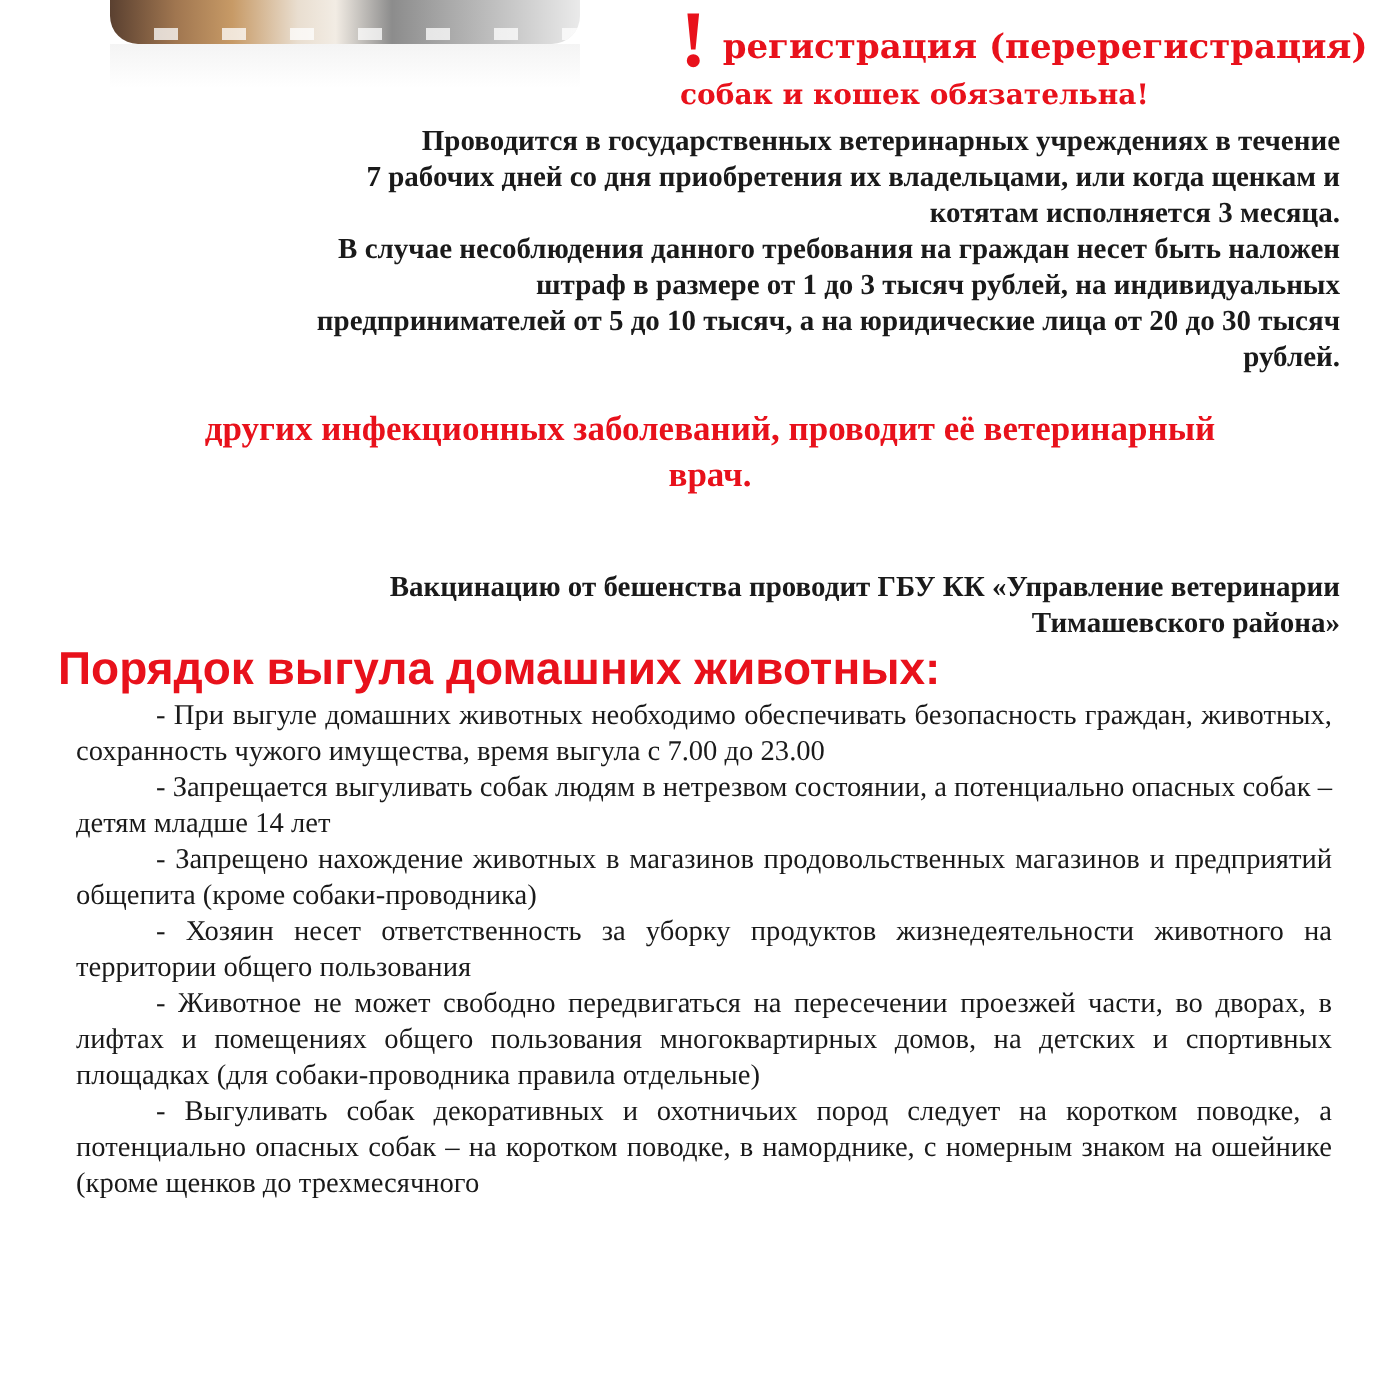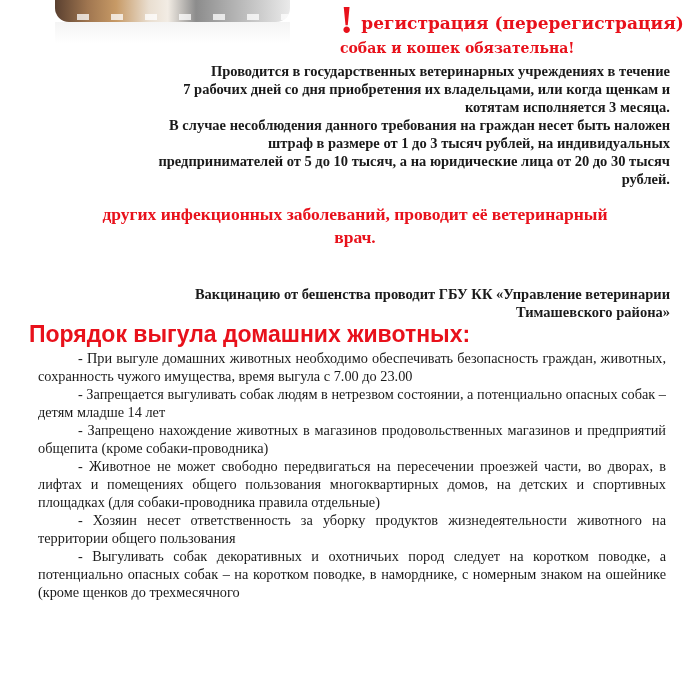--- a/index.html
+++ b/index.html
@@ -67,16 +67,16 @@
   <div>Вакцинацию от бешенства проводит ГБУ КК «Управление ветеринарии</div>
   <div>Тимашевского района»</div>
 </div>
 
 <div class="title red">Порядок выгула домашних животных:</div>
 
 <div class="rules">
   <p>- При выгуле домашних животных необходимо обеспечивать безопасность граждан, животных, сохранность чужого имущества, время выгула с 7.00 до 23.00</p>
   <p>- Запрещается выгуливать собак людям в нетрезвом состоянии, а потенциально опасных собак – детям младше 14 лет</p>
   <p>- Запрещено нахождение животных в магазинов продовольственных магазинов и предприятий общепита (кроме собаки-проводника)</p>
+  <p>- Хозяин несет ответственность за уборку продуктов жизнедеятельности животного на территории общего пользования</p>
   <p>- Животное не может свободно передвигаться на пересечении проезжей части, во дворах, в лифтах и помещениях общего пользования многоквартирных домов, на детских и спортивных площадках (для собаки-проводника правила отдельные)</p>
-  <p>- Хозяин несет ответственность за уборку продуктов жизнедеятельности животного на территории общего пользования</p>
   <p>- Выгуливать собак декоративных и охотничьих пород следует на коротком поводке, а потенциально опасных собак – на коротком поводке, в наморднике, с номерным знаком на ошейнике (кроме щенков до трехмесячного</p>
 </div>
 
 </body></html>

